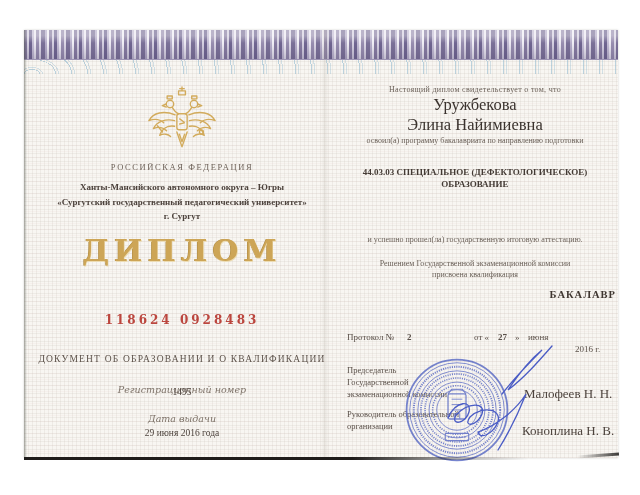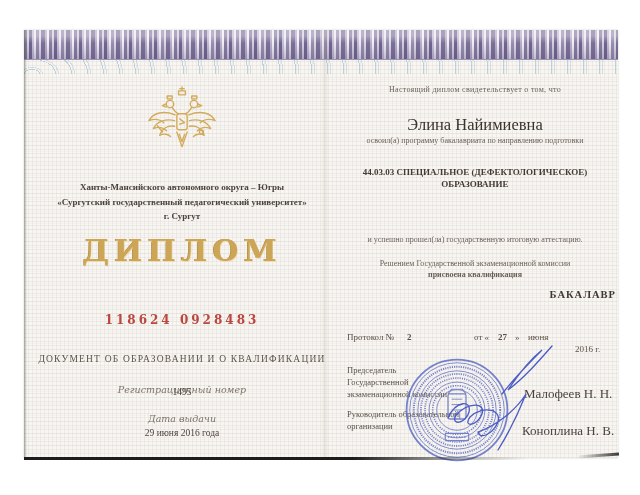--- a/index.html
+++ b/index.html
@@ -99,20 +99,21 @@
         <path d="M83,60 C99,56 114,62 120,74 C111,70 103,72 97,78"></path>
         <path d="M83,70 C95,68 105,74 109,86 C102,82 94,84 90,88"></path>
         <rect x="61" y="48" width="18" height="28" rx="4"></rect>
         <path d="M66,57 l8,6 m-8,3 l8,-2"></path>
         <path d="M61,80 L70,106 L79,80 M65.5,84 L70,97 M74.5,84 L70,97"></path>
         <circle cx="104" cy="80" r="3.5"></circle>
         <path d="M36,80 l-9,-11"></path>
       </g>
     </svg>
 
+    <div class="c country" style="top:132px;">РОССИЙСКАЯ ФЕДЕРАЦИЯ</div>
 
     <div class="c" style="top:150px;">
       <div class="inst">Ханты-Мансийского автономного округа – Югры</div>
       <div class="inst">«Сургутский государственный педагогический университет»</div>
       <div class="inst">г. Сургут</div>
     </div>
 
     <div class="c gold-title" style="top:206px;">ДИПЛОМ</div>
 
     <div class="c serial" style="top:283px;">118624 0928483</div>
@@ -120,29 +121,30 @@
     <div class="c doc-type" style="top:324px;">ДОКУМЕНТ ОБ ОБРАЗОВАНИИ И О КВАЛИФИКАЦИИ</div>
 
     <div class="c script" style="top:354px;">Регистрационный номер</div>
     <div class="c plain" style="top:357px;">1495</div>
     <div class="c script" style="top:383px;">Дата выдачи</div>
     <div class="c plain" style="top:398px;text-align:center;">29 июня 2016 года</div>
   </div>
 
   <div class="page page-right">
     <div class="c intro" style="top:55px;">Настоящий диплом свидетельствует о том, что</div>
+    <div class="c holder" style="top:65px;">Уружбекова</div>
     <div class="c holder" style="top:85px;">Элина Найимиевна</div>
     <div class="c small-line" style="top:106px;">освоил(а) программу бакалавриата по направлению подготовки</div>
 
     <div class="c spec" style="top:136px;">44.03.03 СПЕЦИАЛЬНОЕ (ДЕФЕКТОЛОГИЧЕСКОЕ)</div>
     <div class="c spec" style="top:148px;">ОБРАЗОВАНИЕ</div>
 
     <div class="c small-line" style="top:205px;">и успешно прошел(ла) государственную итоговую аттестацию.</div>
     <div class="c small-line" style="top:229px;">Решением Государственной экзаменационной комиссии</div>
-    <div class="c small-line" style="top:240px;font-weight:bold;">присвоена квалификация</div>
+    <div class="c small-line" style="top:240px;">присвоена квалификация</div>
 
     <div class="c qual" style="top:259px;">БАКАЛАВР</div>
 
     <div>
       <span class="proto" style="left:13px;top:302px;">Протокол №</span>
       <span class="proto" style="left:73px;top:302px;font-weight:bold;">2</span>
       <span class="proto" style="left:140px;top:302px;">от «</span>
       <span class="proto" style="left:164px;top:302px;font-weight:bold;">27</span>
       <span class="proto" style="left:181px;top:302px;">»</span>
       <span class="proto" style="left:194px;top:302px;">июня</span>

